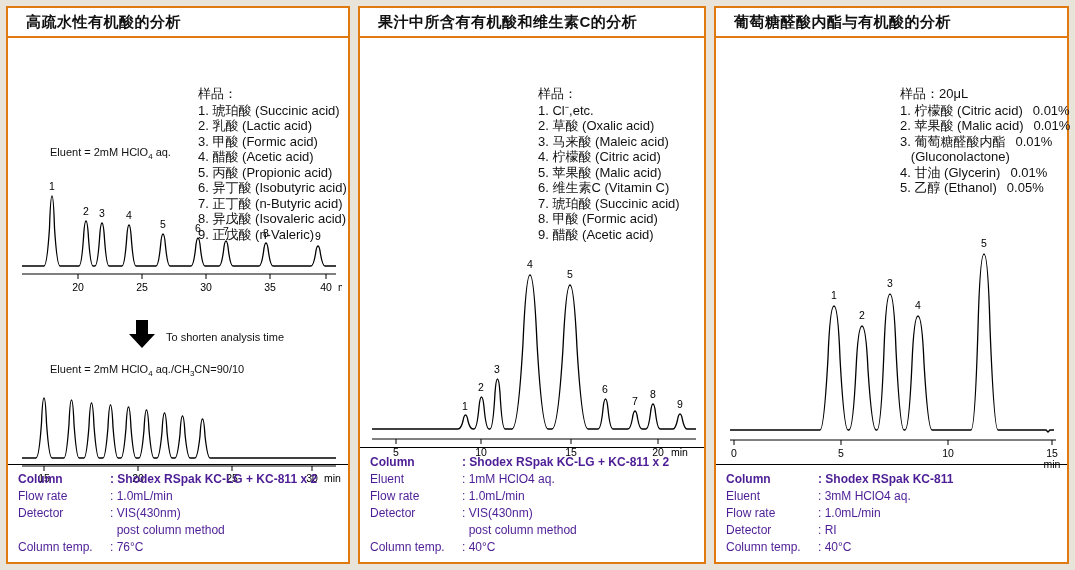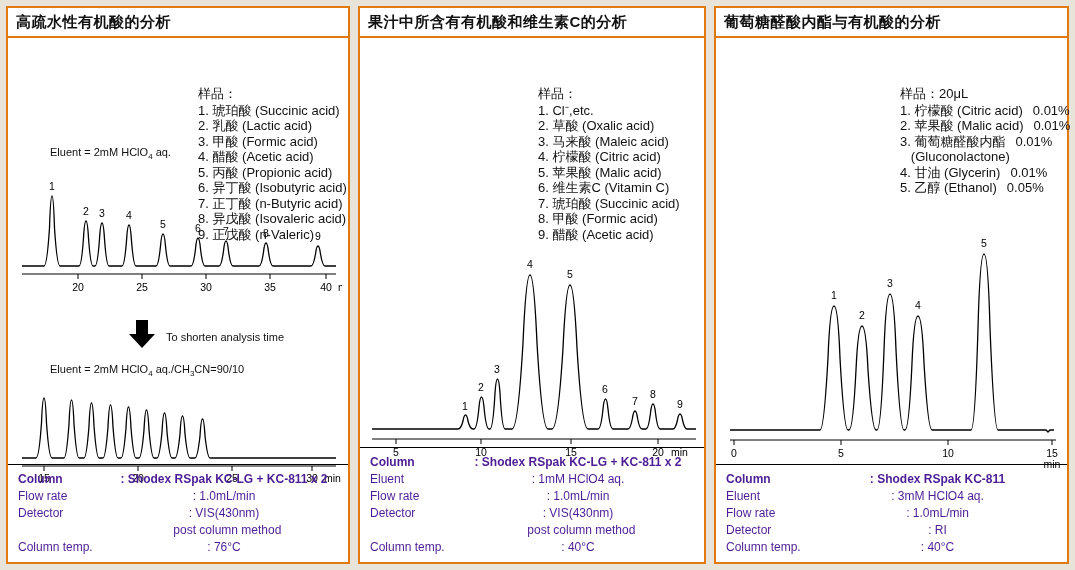--- a/index.html
+++ b/index.html
@@ -32,21 +32,21 @@
     flex-direction: column;
   }
   .panel-1 { width: 344px; }
   .panel-2 { width: 348px; }
   .panel-3 { width: 355px; }
 
   .panel-title {
     font-size: 15px;
     font-weight: bold;
     color: #111;
-    padding: 5px 8px 4px 8px;
+    padding: 5px 8px 4px 18px;
     border-bottom: 2px solid #e07a10;
     letter-spacing: 0.5px;
   }
   .panel-body {
     position: relative;
     flex: 1;
   }
 
   .sample-block {
     position: absolute;
@@ -89,21 +89,21 @@
     padding: 6px 10px 6px 10px;
     box-sizing: border-box;
   }
   .foot-row {
     display: flex;
     font-size: 12px;
     line-height: 17px;
     color: #4c1d95;
   }
   .foot-key { width: 92px; flex: none; }
-  .foot-val { flex: 1; text-align: center; }
+  .foot-val { flex: 1; }
   .bold { font-weight: bold; }
 </style>
 </head>
 <body>
 
 <div class="page">
 
   <div class="panel panel-1">
     <div class="panel-title">高疏水性有机酸的分析</div>
     <div class="panel-body">

